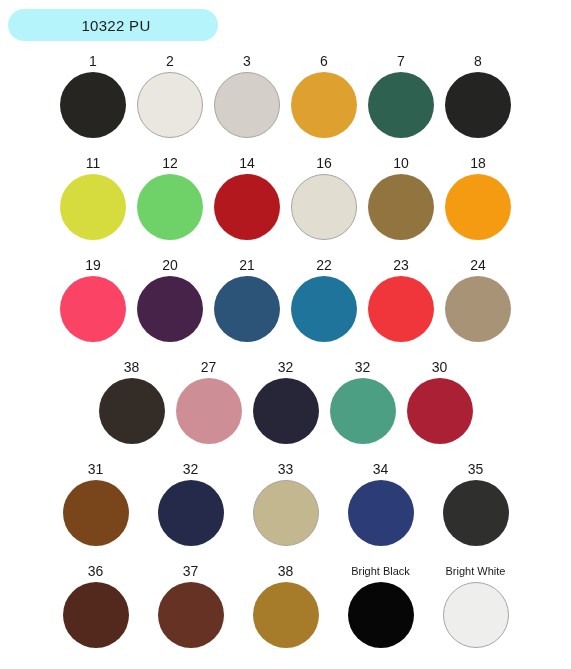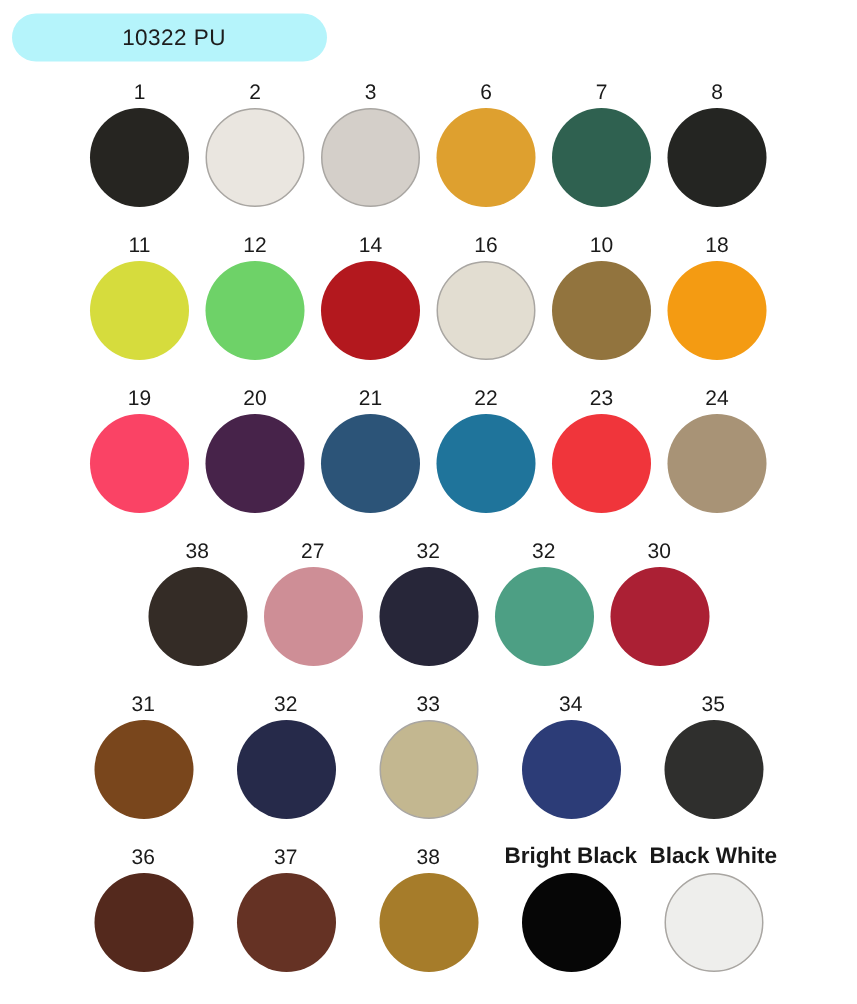--- a/index.html
+++ b/index.html
@@ -69,23 +69,23 @@
   }
   .swatch-label {
     height: 22px;
     line-height: 22px;
     font-size: 14px;
     color: #1a1a1a;
     text-align: center;
     white-space: nowrap;
   }
   .swatch-label.small {
-    font-size: 15px;
+    font-size: 11px;
     color: #181818;
-    font-weight: bold;
+    font-weight: normal;
   }
   .swatch-dot {
     width: 66px;
     height: 66px;
     border-radius: 50%;
     box-sizing: border-box;
   }
   .swatch-dot.ring {
     border: 1px solid #a9a6a2;
   }
@@ -233,17 +233,17 @@
       </div>
       <div class="swatch-cell">
         <div class="swatch-label">38</div>
         <div class="swatch-dot" style="background: rgb(166, 124, 42);"></div>
       </div>
       <div class="swatch-cell">
         <div class="swatch-label small">Bright Black</div>
         <div class="swatch-dot" style="background: rgb(6, 6, 6);"></div>
       </div>
       <div class="swatch-cell">
-        <div class="swatch-label small">Black White</div>
+        <div class="swatch-label small">Bright White</div>
         <div class="swatch-dot ring" style="background: rgb(238, 238, 236);"></div>
       </div>
     </div>
   </div>
 
 </body></html>

